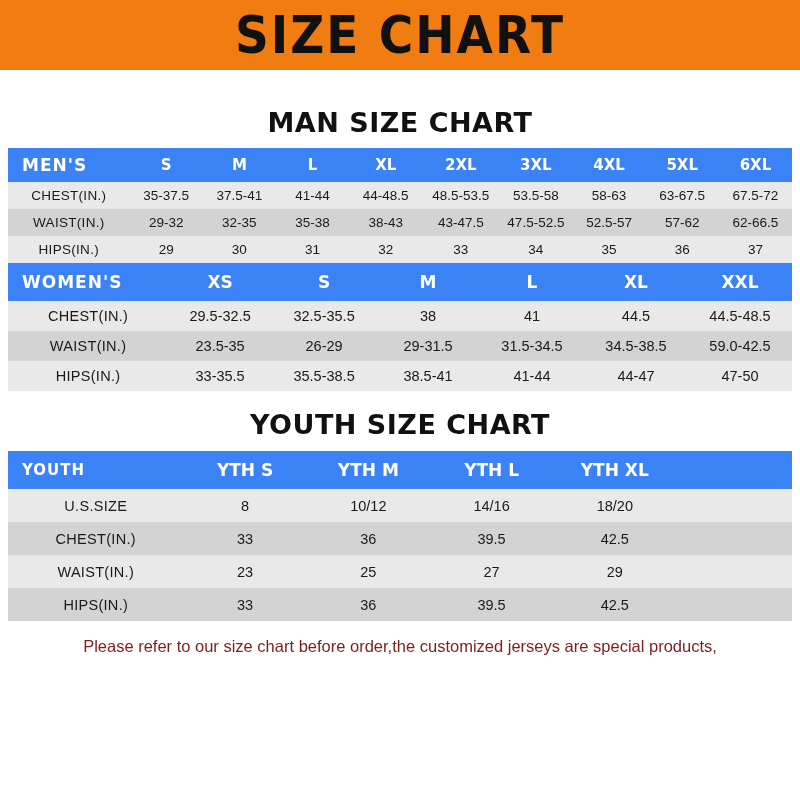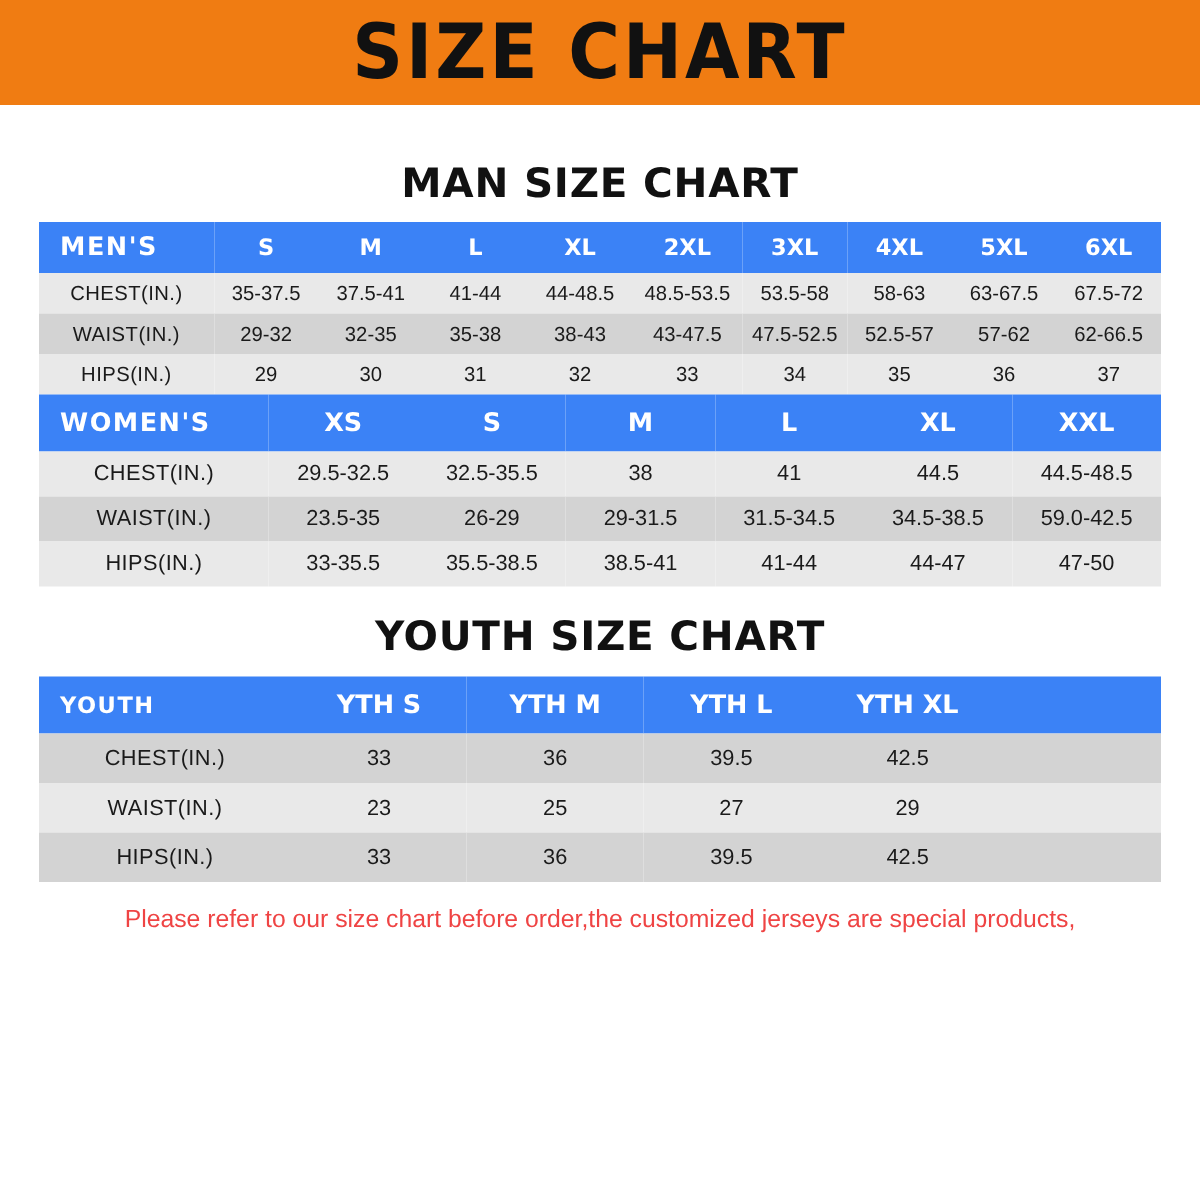--- a/index.html
+++ b/index.html
@@ -36,21 +36,21 @@
     font-family: "DejaVu Sans", sans-serif;
     font-weight: bold;
     font-size: 47px;
     letter-spacing: 2px;
     color: #111111;
     line-height: 1;
     transform: scaleY(1.08);
   }
   .content {
     flex: 1 1 auto;
-    padding: 0 26px;
+    padding: 0 8px;
     box-sizing: border-box;
     background: #ffffff;
   }
   .section-title {
     text-align: center;
     font-family: "DejaVu Sans", sans-serif;
     font-weight: bold;
     font-size: 27px;
     color: #111111;
     letter-spacing: 0.5px;
@@ -107,21 +107,21 @@
 
   .sect-youth .chart thead th { height: 38px; font-size: 17px; }
   .sect-youth .chart thead th.rowlabel { font-size: 15px; }
   .sect-youth .chart tbody tr td { height: 33px; font-size: 14.5px; }
   .sect-youth .chart tbody td.rowlabel { font-size: 14.5px; }
 
   .notice {
     margin: 14px 0 0;
     padding: 0 24px;
     text-align: center;
-    color: #ef4444;
+    color: #7f1d1d;
     font-size: 16.5px;
     line-height: 1.45;
     font-family: "Liberation Sans", sans-serif;
   }
   .notice div { white-space: nowrap; }
 </style>
 </head>
 <body>
 
 <div class="page">
@@ -242,20 +242,28 @@
           <tr>
             <th class="rowlabel" style="width:21%">YOUTH</th>
             <th style="width:16%">YTH S</th>
             <th style="width:16%">YTH M</th>
             <th style="width:16%">YTH L</th>
             <th style="width:16%">YTH XL</th>
             <th style="width:15%"></th>
           </tr>
         </thead>
         <tbody>
+          <tr class="light">
+            <td class="rowlabel">U.S.SIZE</td>
+            <td>8</td>
+            <td>10/12</td>
+            <td>14/16</td>
+            <td>18/20</td>
+            <td></td>
+          </tr>
           <tr class="dark">
             <td class="rowlabel">CHEST(IN.)</td>
             <td>33</td>
             <td>36</td>
             <td>39.5</td>
             <td>42.5</td>
             <td></td>
           </tr>
           <tr class="light">
             <td class="rowlabel">WAIST(IN.)</td>

